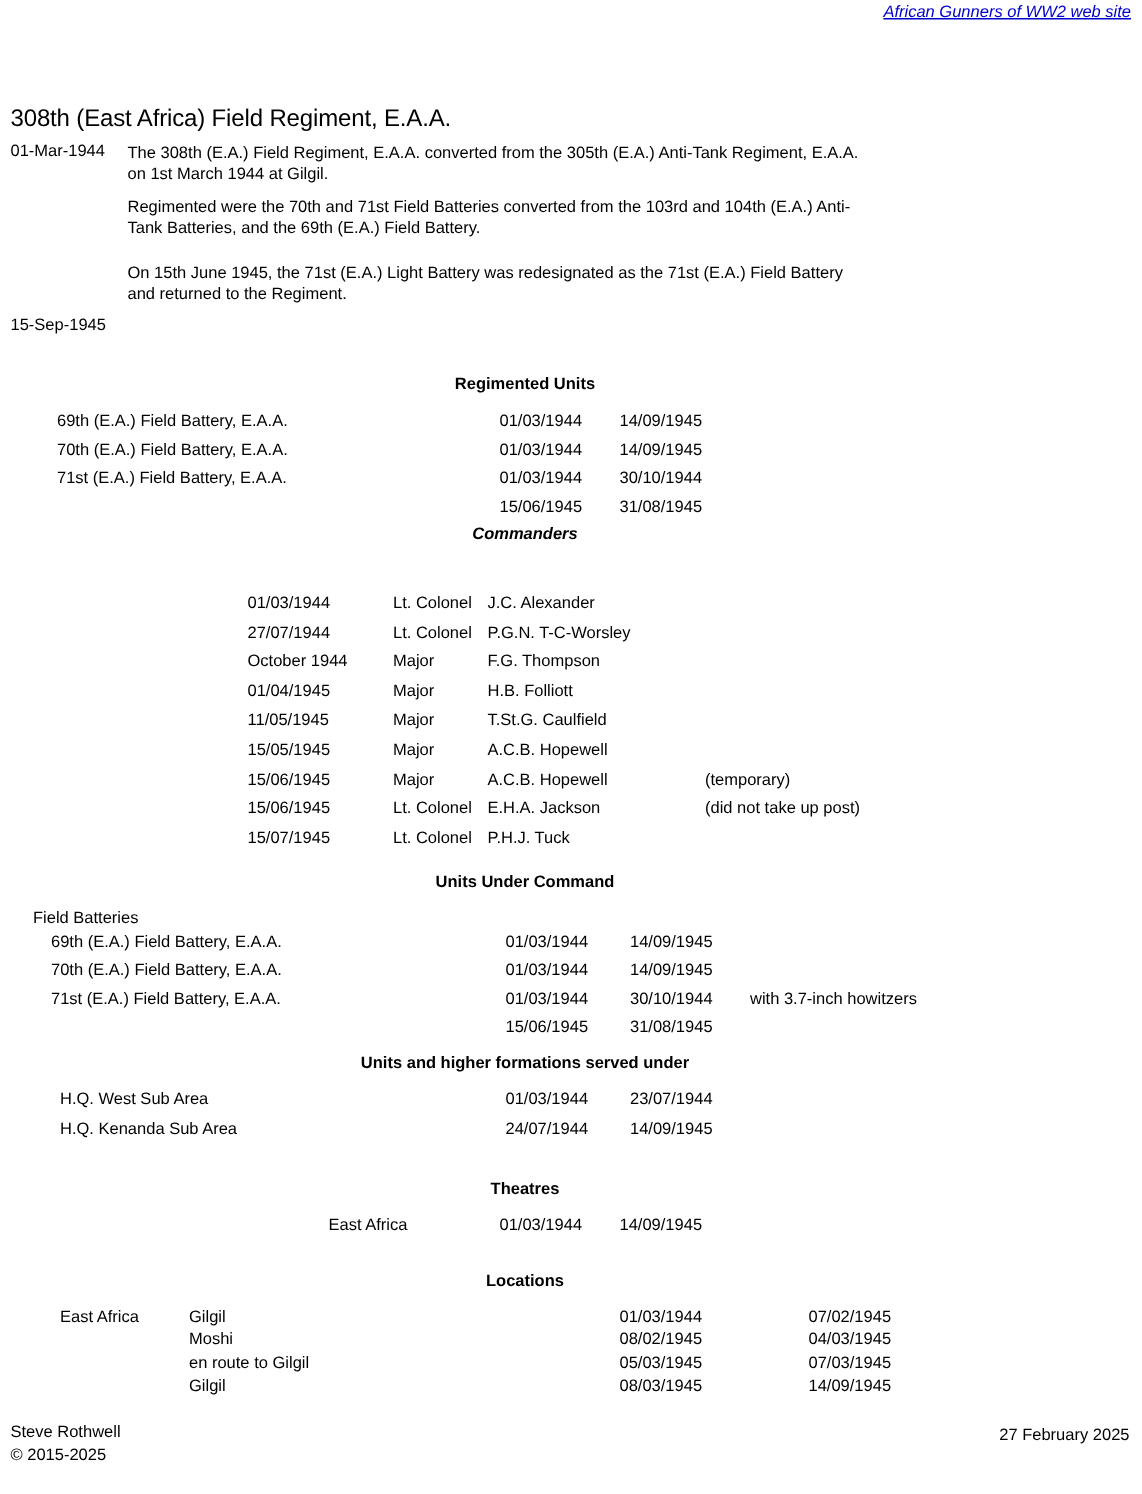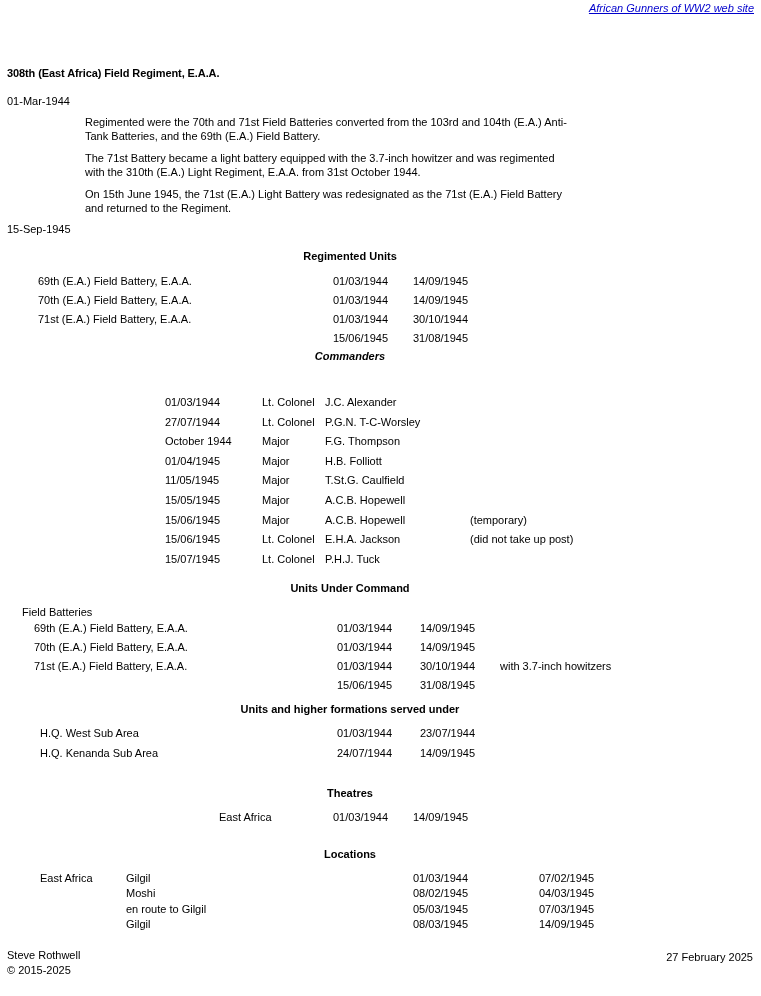--- a/index.html
+++ b/index.html
@@ -33,22 +33,22 @@
     text-decoration: underline;
     font-size: 11px;
     cursor: pointer;
   }
 
   
   .page-title {
     position: absolute;
     top: 60px;
     left: 7px;
-    font-size: 11px;
-    font-weight: bold;
+    font-size: 16px;
+    font-weight: normal;
     letter-spacing: -0.1px;
     white-space: nowrap;
   }
 
   
   .narrative {
     position: absolute;
     top: 95px;
     left: 0;
     width: 607px;
@@ -146,31 +146,28 @@
 
 <div class="topbar">
   <a class="top-link" href="#">African Gunners of WW2 web site</a>
 </div>
 
 <h1 class="page-title">308th (East Africa) Field Regiment, E.A.A.</h1>
 
 <div class="narrative" id="narrative-root">
     <div class="nar-row">
       <div class="nar-date">01-Mar-1944</div>
+      <div class="nar-text">The 308th (E.A.) Field Regiment, E.A.A. converted from the 305th (E.A.) Anti-Tank Regiment, E.A.A. on 1st March 1944 at Gilgil.</div>
     </div>
     <div class="nar-gap"></div>
     <div class="nar-row">
       <div class="nar-date"></div>
       <div class="nar-text">Regimented were the 70th and 71st Field Batteries converted from the 103rd and 104th (E.A.) Anti-Tank Batteries, and the 69th (E.A.) Field Battery.</div>
     </div>
     <div class="nar-gap"></div>
-    <div class="nar-row">
-      <div class="nar-date"></div>
-      <div class="nar-text">The 71st Battery became a light battery equipped with the 3.7-inch howitzer and was regimented with the 310th (E.A.) Light Regiment, E.A.A. from 31st October 1944.</div>
-    </div>
     <div class="nar-gap"></div>
     <div class="nar-row">
       <div class="nar-date"></div>
       <div class="nar-text">On 15th June 1945, the 71st (E.A.) Light Battery was redesignated as the 71st (E.A.) Field Battery and returned to the Regiment.</div>
     </div>
     <div class="nar-gap"></div>
     <div class="nar-row">
       <div class="nar-date">15-Sep-1945</div>
     </div>
     <div class="nar-gap"></div>

